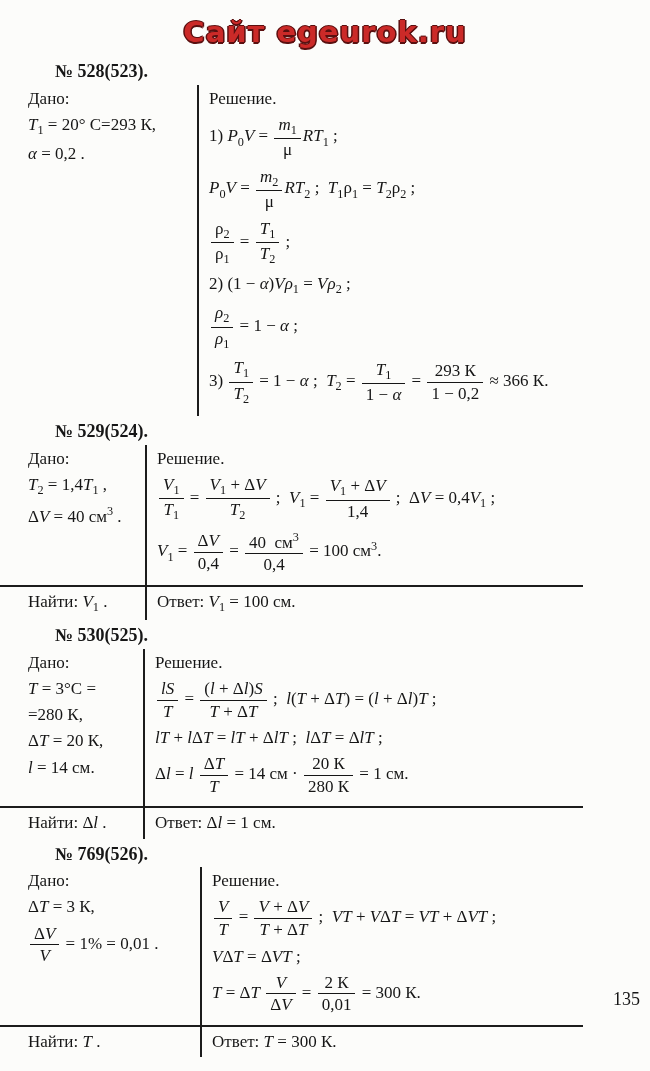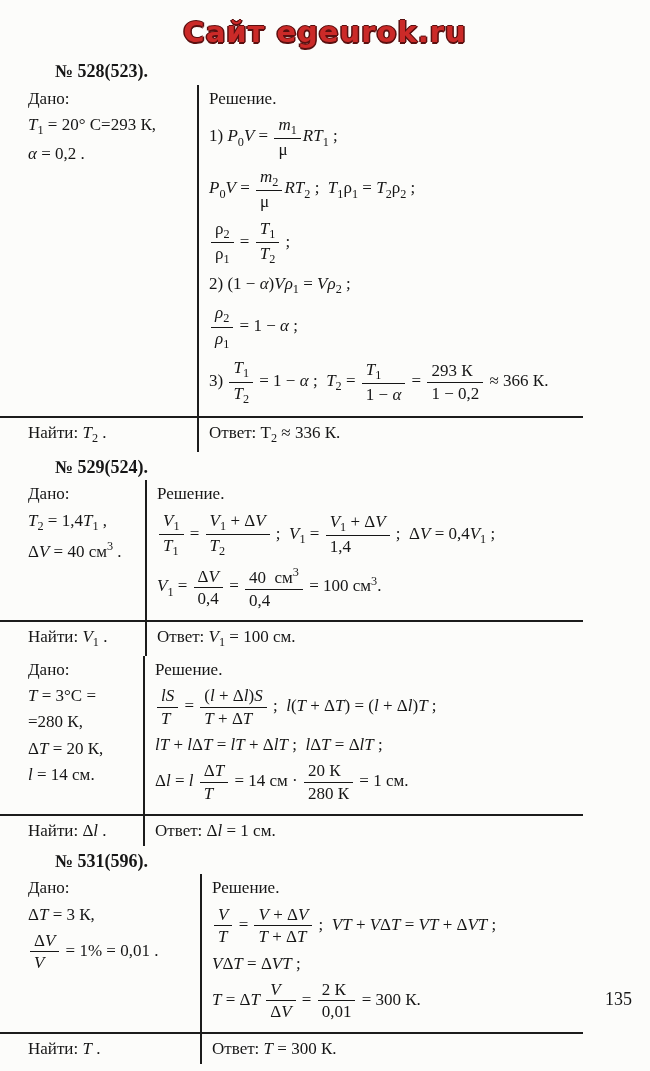--- a/index.html
+++ b/index.html
@@ -39,27 +39,27 @@
   .answer-row{display:flex;border-top:2px solid #1c1c1c;}
   .find{
     width:var(--lw);flex:0 0 var(--lw);
     padding:4px 4px 5px 28px;box-sizing:border-box;
   }
   .otvet{
     flex:1;border-left:2px solid #1c1c1c;
     padding:4px 4px 5px 10px;
   }
   
-  .f{display:inline-block;text-align:left;vertical-align:middle;margin:1px 2px;}
+  .f{display:inline-block;text-align:center;vertical-align:middle;margin:1px 2px;}
   .f .n{display:block;border-bottom:1.5px solid #161616;padding:0 4px 1px 4px;line-height:1.15;}
   .f .d{display:block;padding:1px 4px 0 4px;line-height:1.15;}
   i{font-style:italic;}
   sub,sup{font-size:0.72em;}
   .page-number{
-    position:absolute;right:18px;top:988px;
+    position:absolute;right:10px;top:988px;
     font-size:18px;
   }
 </style>
 </head>
 <body>
 
 <div class="site-header top">Сайт egeurok.ru</div>
 
 <section class="problem" style="--lw:197px">
   <div class="prob-head">№ 528(523).</div>
@@ -72,24 +72,20 @@
     <div class="solution">
       <div class="col-label">Решение.</div>
       <div class="line">1) <i>P</i><sub>0</sub><i>V</i> = <span class="f"><span class="n"><i>m</i><sub>1</sub></span><span class="d">μ</span></span><i>RT</i><sub>1</sub> ;</div>
       <div class="line"><i>P</i><sub>0</sub><i>V</i> = <span class="f"><span class="n"><i>m</i><sub>2</sub></span><span class="d">μ</span></span><i>RT</i><sub>2</sub> ;&nbsp; <i>T</i><sub>1</sub>ρ<sub>1</sub> = <i>T</i><sub>2</sub>ρ<sub>2</sub> ;</div>
       <div class="line"><span class="f"><span class="n">ρ<sub>2</sub></span><span class="d">ρ<sub>1</sub></span></span> = <span class="f"><span class="n"><i>T</i><sub>1</sub></span><span class="d"><i>T</i><sub>2</sub></span></span> ;</div>
       <div class="line">2) (1 − <i>α</i>)<i>V</i><i>ρ</i><sub>1</sub> = <i>V</i><i>ρ</i><sub>2</sub> ;</div>
       <div class="line"><span class="f"><span class="n"><i>ρ</i><sub>2</sub></span><span class="d"><i>ρ</i><sub>1</sub></span></span> = 1 − <i>α</i> ;</div>
       <div class="line">3) <span class="f"><span class="n"><i>T</i><sub>1</sub></span><span class="d"><i>T</i><sub>2</sub></span></span> = 1 − <i>α</i> ;&nbsp; <i>T</i><sub>2</sub> = <span class="f"><span class="n"><i>T</i><sub>1</sub></span><span class="d">1 − <i>α</i></span></span> = <span class="f"><span class="n">293 К</span><span class="d">1 − 0,2</span></span> ≈ 366&nbsp;К.</div>
     </div>
   </div>
-  <div class="answer-row">
-    <div class="find">Найти: <i>T</i><sub>2</sub> .</div>
-    <div class="otvet">Ответ: Т<sub>2</sub> ≈ 336 К.</div>
-  </div>
 </section>
 
 <section class="problem" style="--lw:145px">
   <div class="prob-head">№ 529(524).</div>
   <div class="cols">
     <div class="given">
       <div class="col-label">Дано:</div>
       <div class="line"><i>T</i><sub>2</sub> = 1,4<i>T</i><sub>1</sub> ,</div>
       <div class="line">Δ<i>V</i> = 40 см<sup>3</sup> .</div>
     </div>
@@ -99,20 +95,21 @@
       <div class="line"><i>V</i><sub>1</sub> = <span class="f"><span class="n">Δ<i>V</i></span><span class="d">0,4</span></span> = <span class="f"><span class="n">40&nbsp;&nbsp;см<sup>3</sup></span><span class="d">0,4</span></span> = 100 см<sup>3</sup>.</div>
     </div>
   </div>
   <div class="answer-row">
     <div class="find">Найти: <i>V</i><sub>1</sub> .</div>
     <div class="otvet">Ответ: <i>V</i><sub>1</sub> = 100 см.</div>
   </div>
 </section>
 
 <section class="problem" style="--lw:143px">
+  <div class="prob-head">№ 530(525).</div>
   <div class="cols">
     <div class="given">
       <div class="col-label">Дано:</div>
       <div class="line"><i>T</i> = 3°С =</div>
       <div class="line">=280 К,</div>
       <div class="line">Δ<i>T</i> = 20 К,</div>
       <div class="line"><i>l</i> = 14 см.</div>
     </div>
     <div class="solution">
       <div class="col-label">Решение.</div>
@@ -121,21 +118,21 @@
       <div class="line">Δ<i>l</i> = <i>l</i> <span class="f"><span class="n">Δ<i>T</i></span><span class="d"><i>T</i></span></span> = 14 см · <span class="f"><span class="n">20 К</span><span class="d">280 К</span></span> = 1 см.</div>
     </div>
   </div>
   <div class="answer-row">
     <div class="find">Найти: Δ<i>l</i> .</div>
     <div class="otvet">Ответ: Δ<i>l</i> = 1 см.</div>
   </div>
 </section>
 
 <section class="problem" style="--lw:200px">
-  <div class="prob-head">№ 531(596).</div>
+  <div class="prob-head">№ 769(526).</div>
   <div class="cols">
     <div class="given">
       <div class="col-label">Дано:</div>
       <div class="line">Δ<i>T</i> = 3 К,</div>
       <div class="line"><span class="f"><span class="n">Δ<i>V</i></span><span class="d"><i>V</i></span></span> = 1% = 0,01 .</div>
     </div>
     <div class="solution">
       <div class="col-label">Решение.</div>
       <div class="line"><span class="f"><span class="n"><i>V</i></span><span class="d"><i>T</i></span></span> = <span class="f"><span class="n"><i>V</i> + Δ<i>V</i></span><span class="d"><i>T</i> + Δ<i>T</i></span></span> ;&nbsp; <i>VT</i> + <i>V</i>Δ<i>T</i> = <i>VT</i> + Δ<i>VT</i> ;</div>
       <div class="line"><i>V</i>Δ<i>T</i> = Δ<i>VT</i> ;</div>

